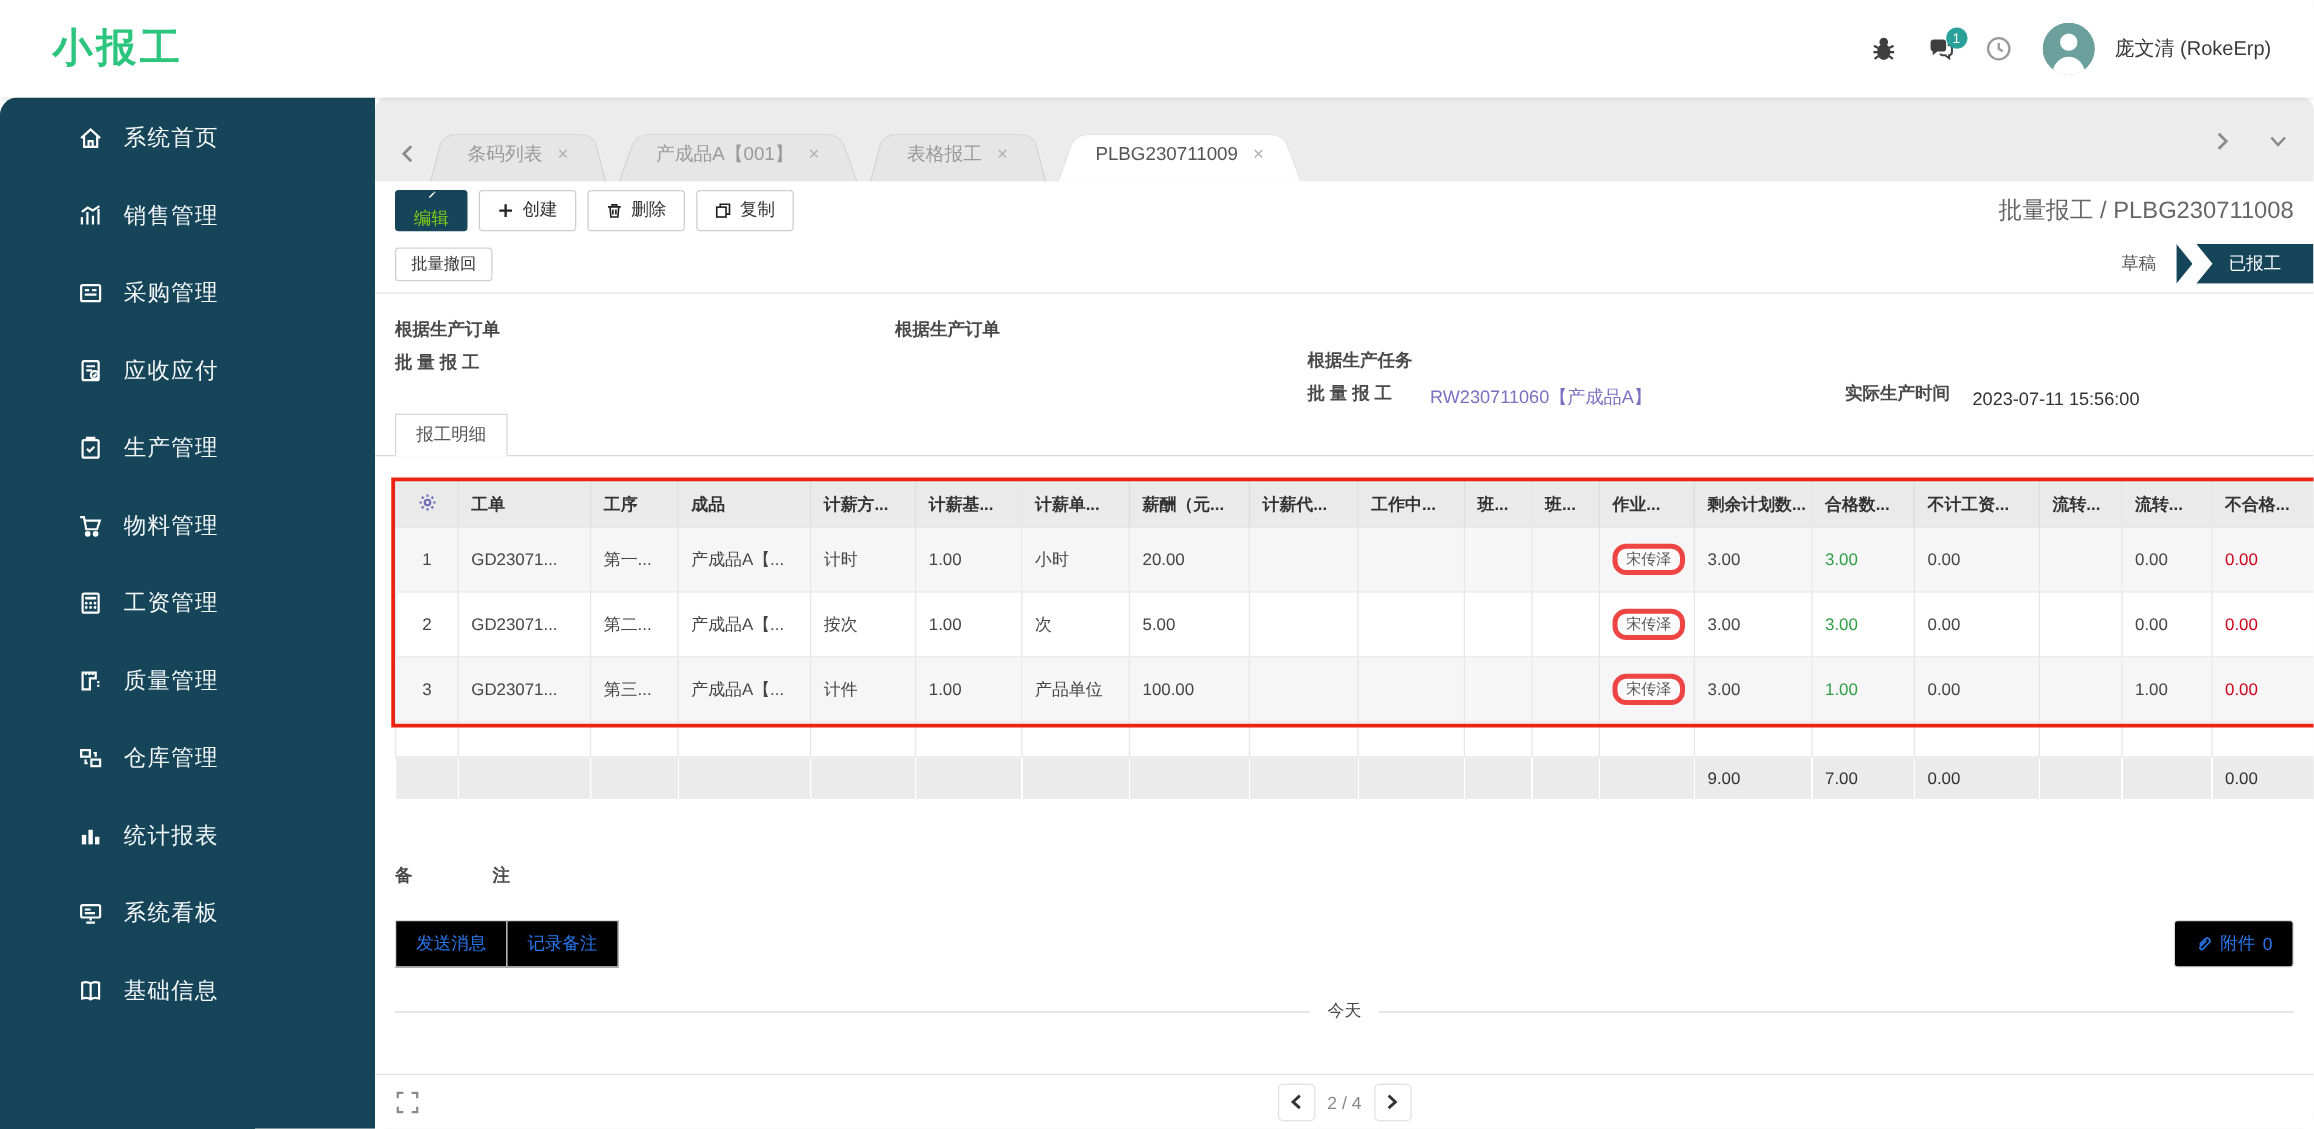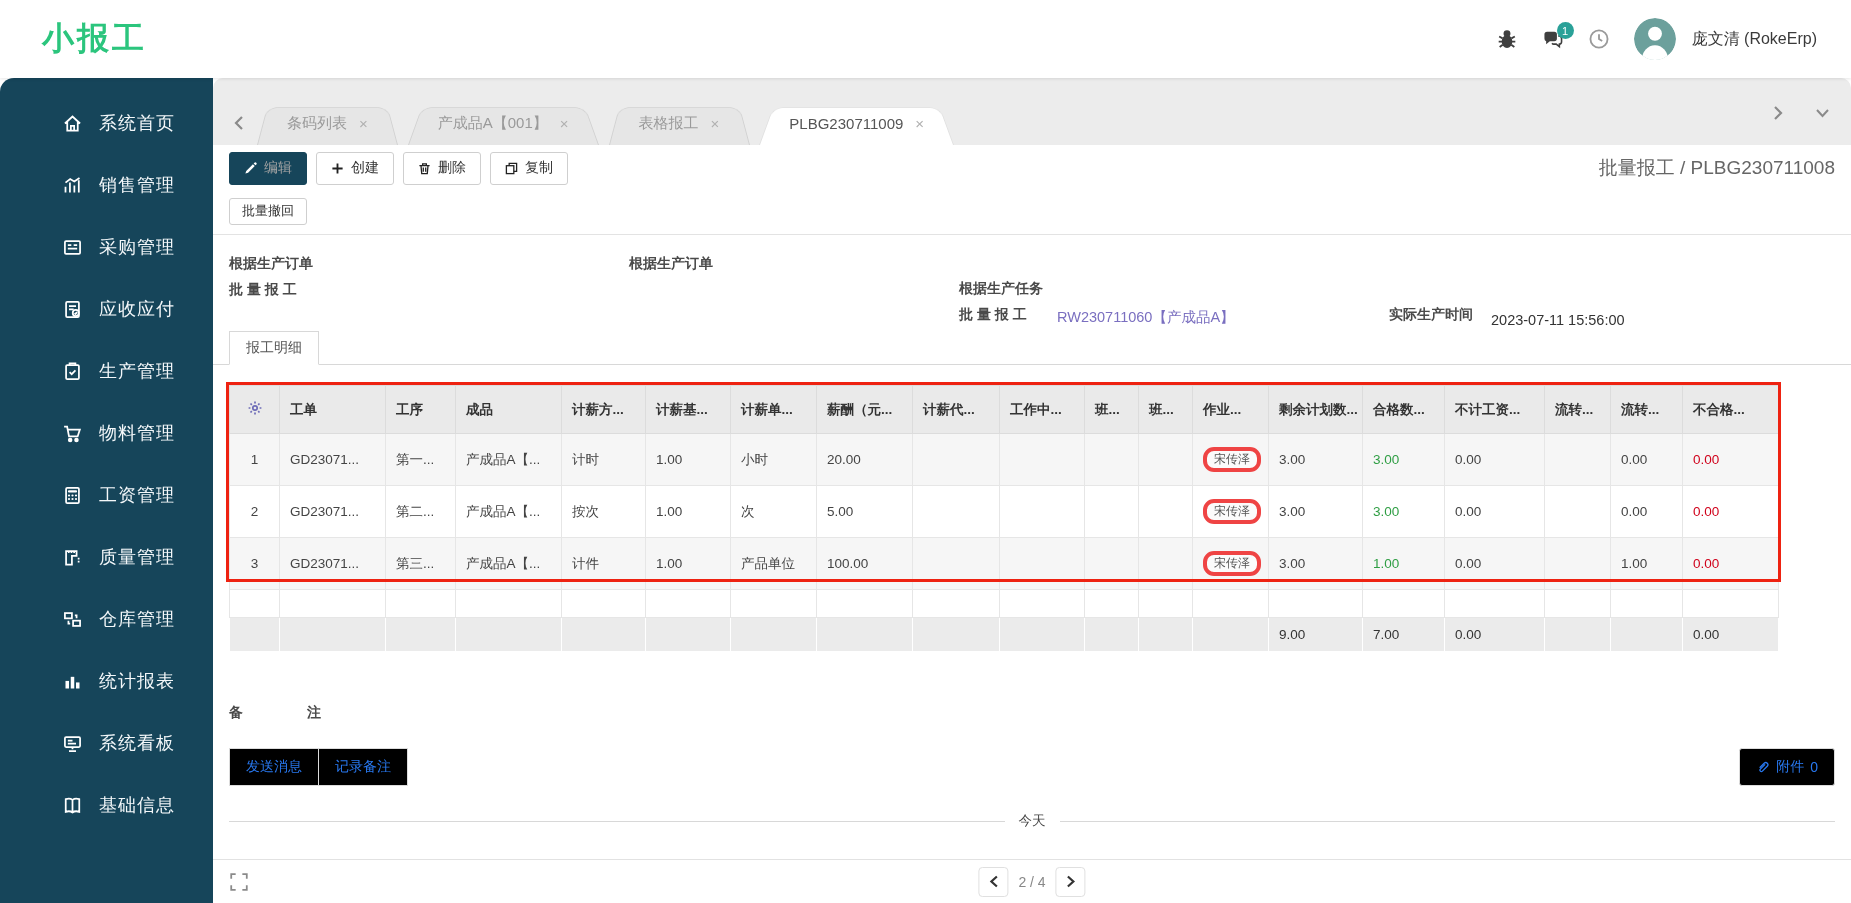--- a/index.html
+++ b/index.html
@@ -20,21 +20,21 @@
   .header-right{margin-left:auto;display:flex;align-items:center;gap:24px;padding-right:34px;}
   .hicon{width:22px;height:22px;display:inline-flex;position:relative;cursor:pointer;}
   .hicon svg{width:100%;height:100%;}
   .chat-badge{position:absolute;top:-6px;right:-10px;min-width:17px;height:17px;border-radius:9px;
               background:var(--badge-teal);color:#fff;font-size:11px;display:flex;align-items:center;justify-content:center;padding:0 4px;}
   .avatar{width:42px;height:42px;border-radius:50%;overflow:hidden;flex:none;cursor:pointer;}
   .user-name{font-size:16px;color:#3a3a3a;margin-left:-8px;cursor:pointer;}
 
   
   .body-row{flex:1;display:flex;min-height:0;}
-  .sidebar{width:213px;flex:none;background:var(--sidebar-bg);border-top-left-radius:14px;padding-top:14px;}
+  .sidebar{width:300px;flex:none;background:var(--sidebar-bg);border-top-left-radius:14px;padding-top:1px;}
   .side-item{height:62px;display:flex;align-items:center;padding-left:62px;cursor:pointer;}
   .s-icon{width:21px;height:21px;margin-right:16px;display:inline-flex;}
   .s-icon svg{width:100%;height:100%;}
   .s-label{color:#f4f8fa;font-size:18px;letter-spacing:1px;}
 
   .main{flex:1;display:flex;flex-direction:column;background:var(--main-bg);min-width:0;border-radius:10px;}
 
   
   .tabbar{height:67px;flex:none;display:flex;align-items:flex-end;padding:0 14px 0 10px;}
   .tab-nav{width:30px;height:44px;display:flex;align-items:center;justify-content:center;cursor:pointer;color:#8a8a8a;}
@@ -47,21 +47,21 @@
   .tab.active .t-label{color:#555;}
   .tab .t-close{position:relative;z-index:1;margin-left:12px;color:#b0b0b0;font-size:15px;}
   .tabbar-right{margin-left:auto;display:flex;align-items:center;gap:14px;padding-bottom:10px;}
 
   
   .card{flex:1;background:#fff;min-height:0;overflow:hidden;}
   .toolbar-row{height:40px;display:flex;align-items:center;gap:9px;padding:0 16px;margin-top:3px;}
   .btn{display:inline-flex;align-items:center;gap:7px;height:33px;padding:0 14px;background:#fff;border:1px solid #cfcfcf;
        border-radius:3px;font-size:14px;color:#333;cursor:pointer;}
   .btn svg{width:13px;height:13px;}
-  .btn.primary{background:var(--accent-dark);border-color:var(--accent-dark);color:#a3a3a3;}
+  .btn.primary{background:var(--accent-dark);border-color:var(--accent-dark);color:#84cc16;flex-direction:column;}
   .breadcrumb{margin-left:auto;font-size:19px;color:#666;}
 
   .status-row{height:47px;display:flex;align-items:center;padding-left:16px;border-bottom:1px solid #e3e3e3;}
   .btn.small{height:27px;font-size:13px;padding:0 12px;}
   .stages{margin-left:auto;display:flex;align-items:center;height:100%;}
   .stage-draft{font-size:14px;color:#555;margin-right:16px;cursor:pointer;}
   .stage-arrowhead{width:13px;height:32px;background:var(--accent-dark);
                    clip-path:polygon(0 0,100% 50%,0 100%);margin-right:3px;}
   .stage-active{height:32px;display:flex;align-items:center;background:var(--accent-dark);color:#fff;font-size:14px;
                 padding:0 26px 0 26px;clip-path:polygon(0 0,100% 0,100% 100%,0 100%,13px 50%);}
@@ -74,21 +74,21 @@
   .f-value{font-size:14.5px;color:#333;}
 
   .notebook{height:37px;border-bottom:1px solid #d8d8d8;padding-left:16px;display:flex;align-items:flex-end;}
   .nb-tab{background:#fff;border:1px solid #d8d8d8;border-bottom:1px solid #fff;margin-bottom:-1px;
           padding:7px 16px;font-size:14px;color:#555;cursor:pointer;}
 
   
   .table-zone{padding:20px 16px 0;}
   .table-wrap{position:relative;width:1552px;}
   table{border-collapse:collapse;table-layout:fixed;width:1549px;}
-  th{height:48px;background:#EAEAEA;font-size:13.5px;color:#333;text-align:left;padding:0 4px 0 10px;
+  th{height:36px;background:#EAEAEA;font-size:13.5px;color:#333;text-align:left;padding:0 4px 0 10px;
      border:1px solid #dcdcdc;font-weight:bold;white-space:nowrap;overflow:hidden;cursor:pointer;}
   th.gear-col{text-align:center;padding:0;}
   td{height:52px;font-size:13.5px;color:#444;padding:0 4px 0 10px;border:1px solid #e6e6e6;
      white-space:nowrap;overflow:hidden;background:#fff;cursor:pointer;}
   tr.stripe td{background:#F6F6F6;}
   td.c-num{text-align:center;padding:0;}
   td.v-green{color:var(--value-green);}
   td.v-red{color:var(--value-red);}
   .pill{display:inline-block;border:4px solid #ef4444;border-radius:11px;padding:0 7px;font-size:12px;color:#555;background:#fbfbfb;line-height:17px;}
   tr.empty-row td{height:28px;}
@@ -335,20 +335,25 @@
                 <rect x="1.5" y="4" width="8" height="8.5"></rect>
                 <path d="M4.5 4 V1.5 H12.5 V10 H9.5"></path>
               </svg>
             <span>复制</span>
           </button>
           <span class="breadcrumb">批量报工 / PLBG230711008</span>
         </div>
 
         <div class="status-row">
           <button class="btn small">批量撤回</button>
+          <div class="stages">
+            <span class="stage-draft">草稿</span>
+            <span class="stage-arrowhead"></span>
+            <span class="stage-active">已报工</span>
+          </div>
         </div>
 
         <div class="fields-row">
           <div>
             <div class="f-label">根据生产订单</div>
             <div class="f-label">批 量 报 工</div>
           </div>
           <div>
             <div class="f-label">根据生产订单</div>
           </div>

